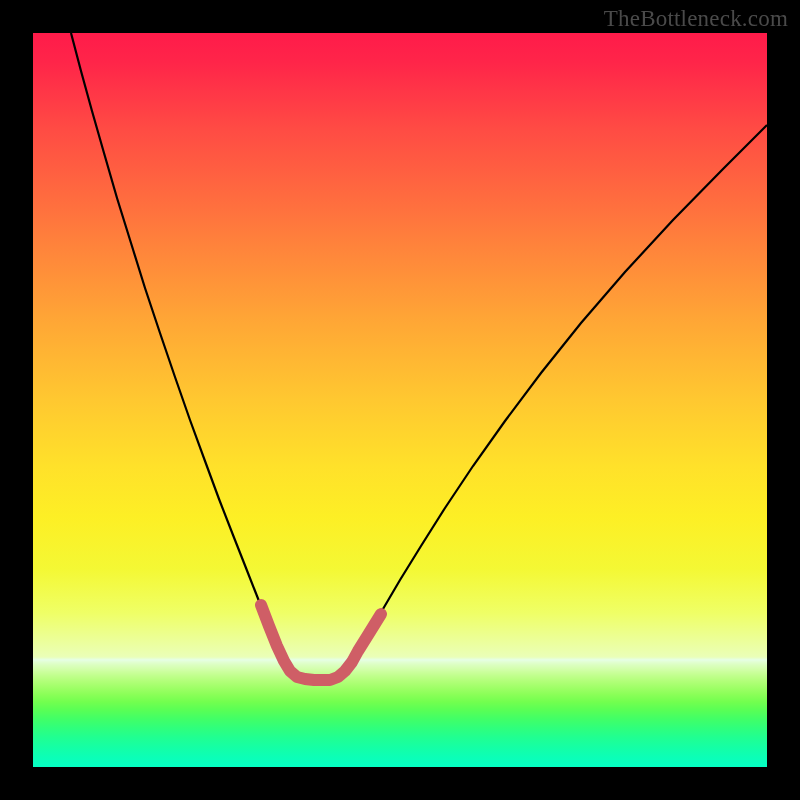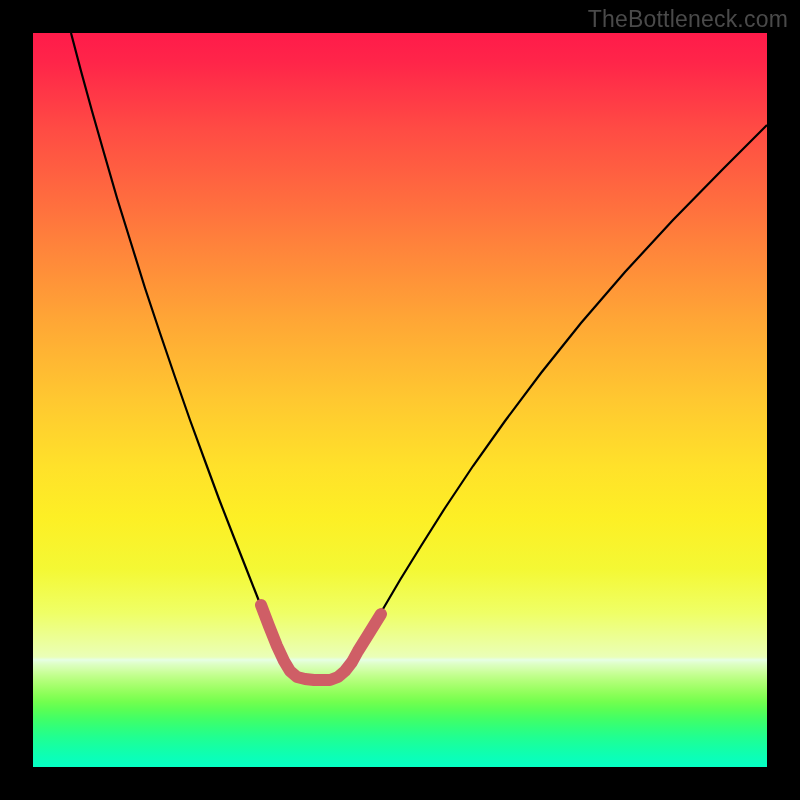--- a/index.html
+++ b/index.html
@@ -8,21 +8,21 @@
     position: relative;
     width: 800px;
     height: 800px;
     background: #000;
   }
   .watermark {
     position: absolute;
     top: 6px;
     right: 12px;
     color: #4a4a4a;
-    font-family: Liberation Sans, sans-serif;
+    font-family: Liberation Serif, serif;
     font-size: 23px;
     letter-spacing: 0.2px;
     z-index: 10;
   }
   .plot-area {
     position: absolute;
     left: 33px;
     top: 33px;
     width: 734px;
     height: 734px;

